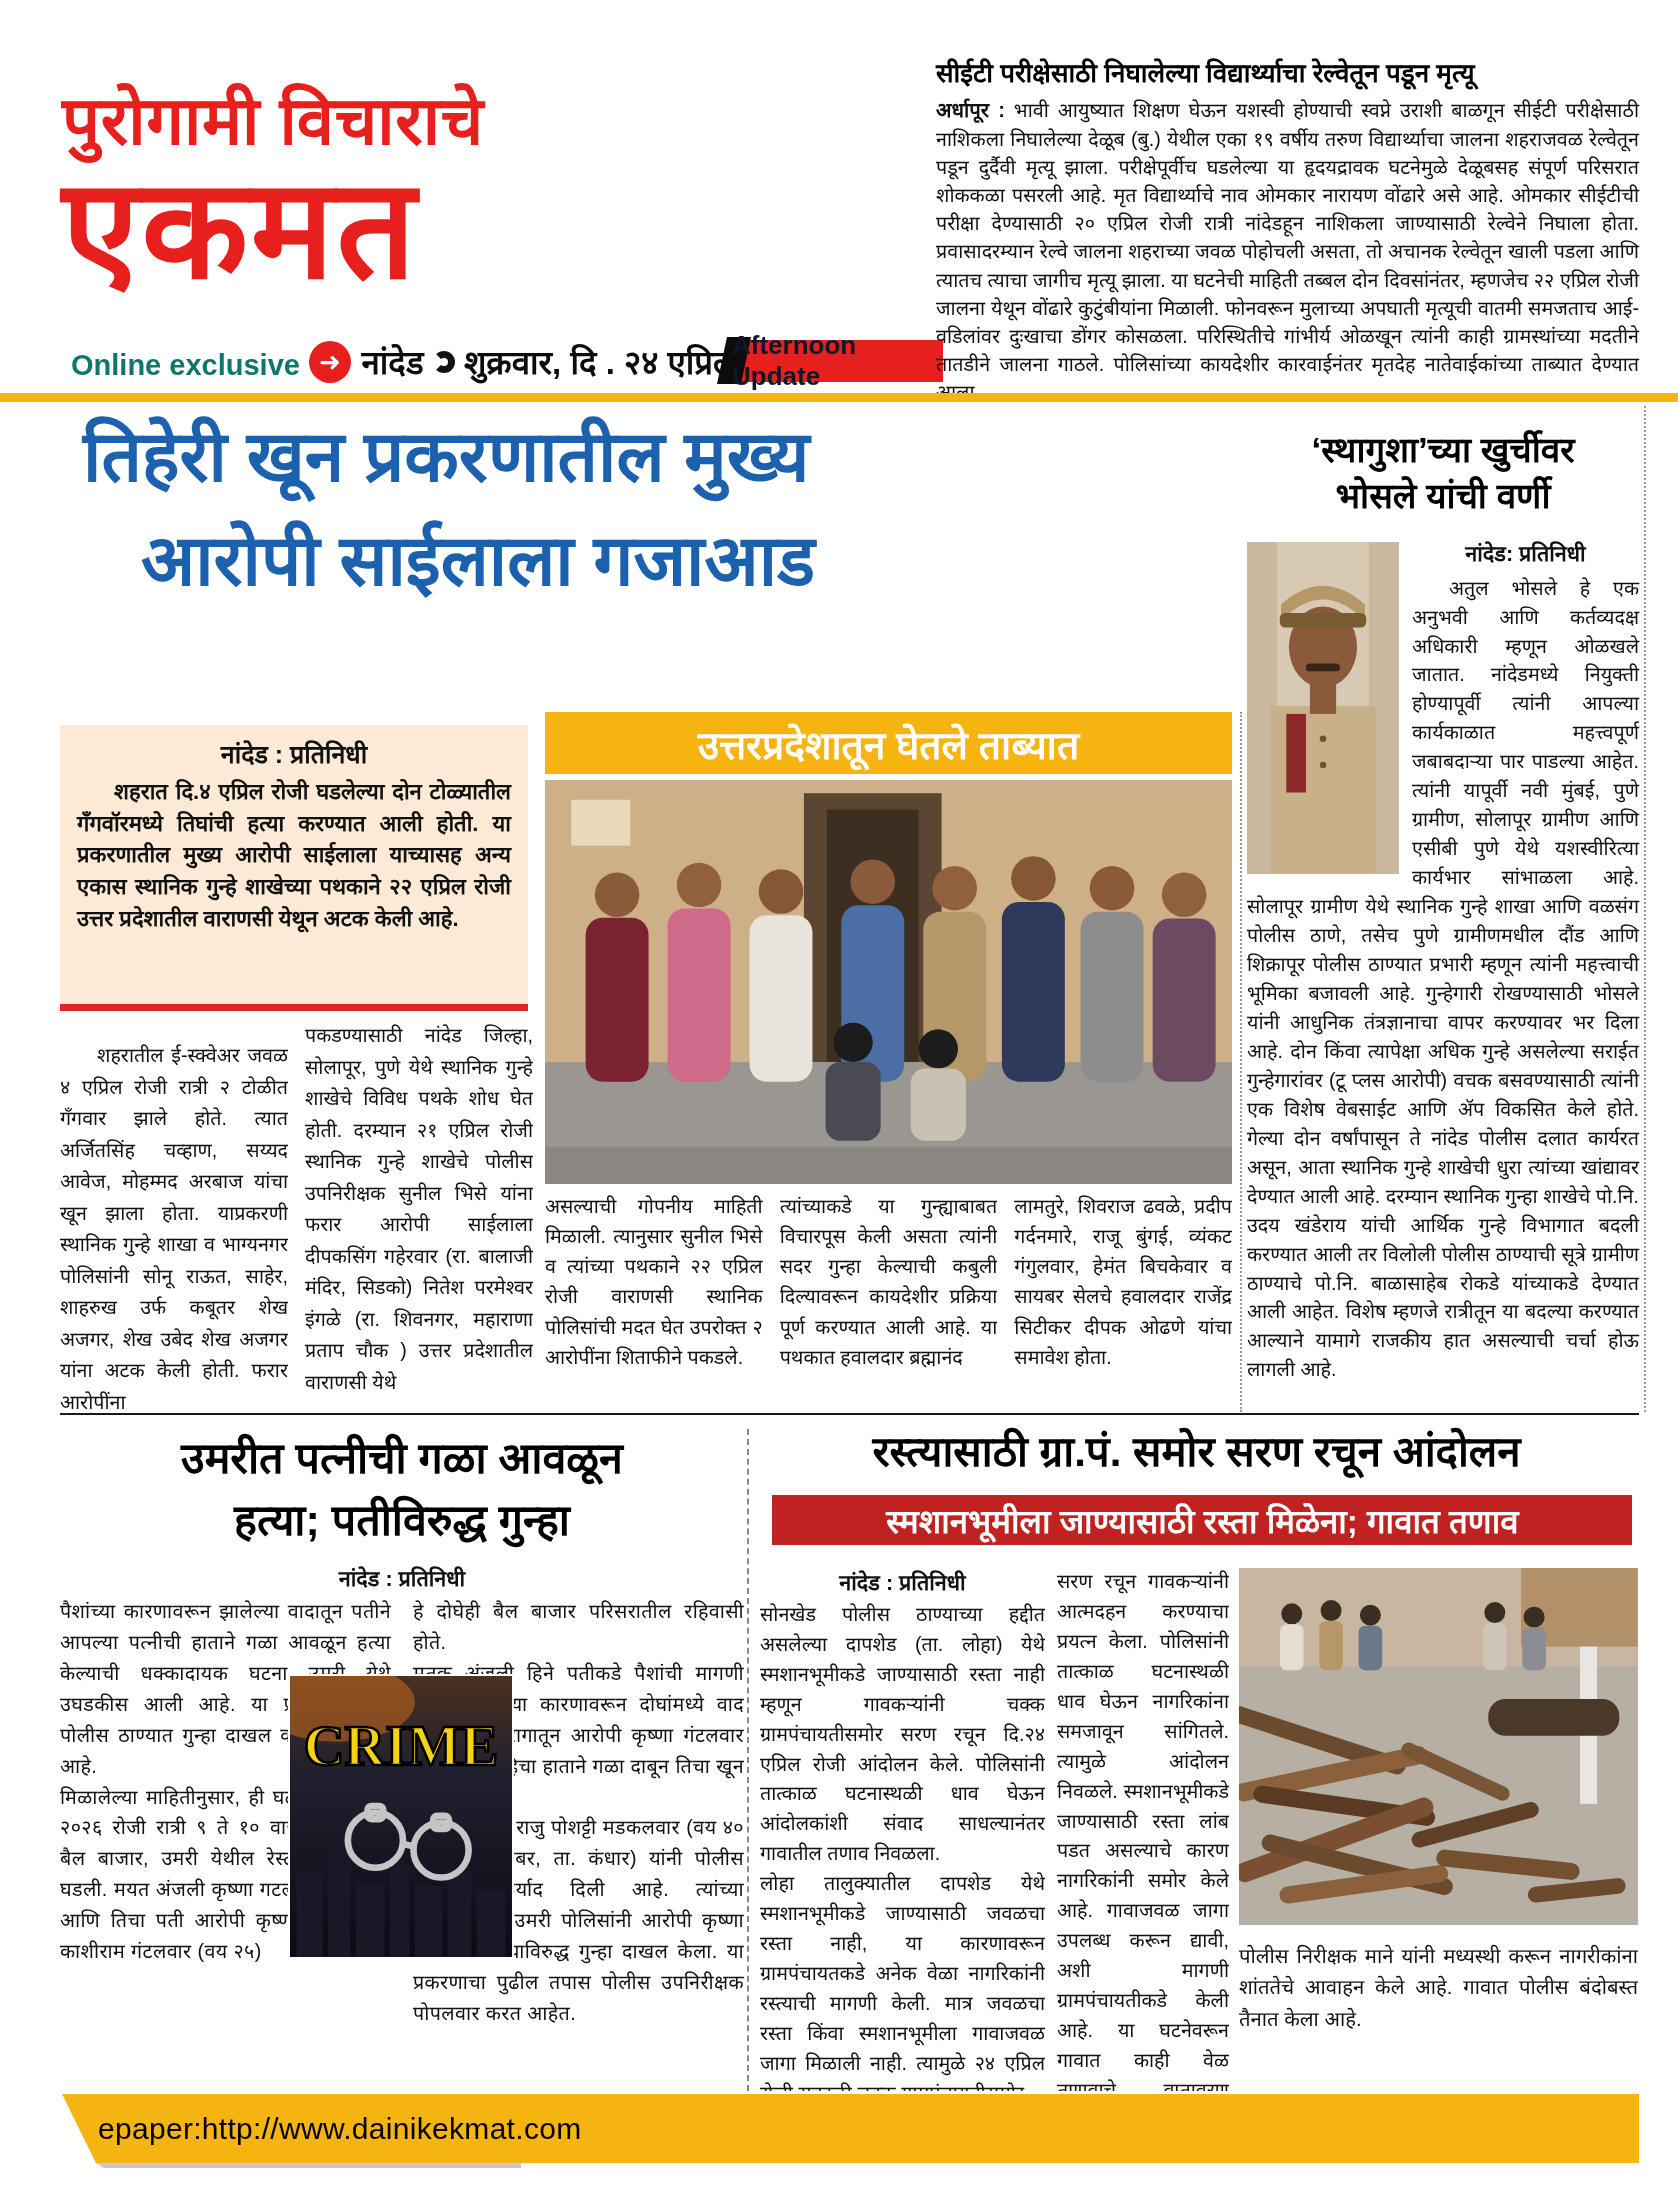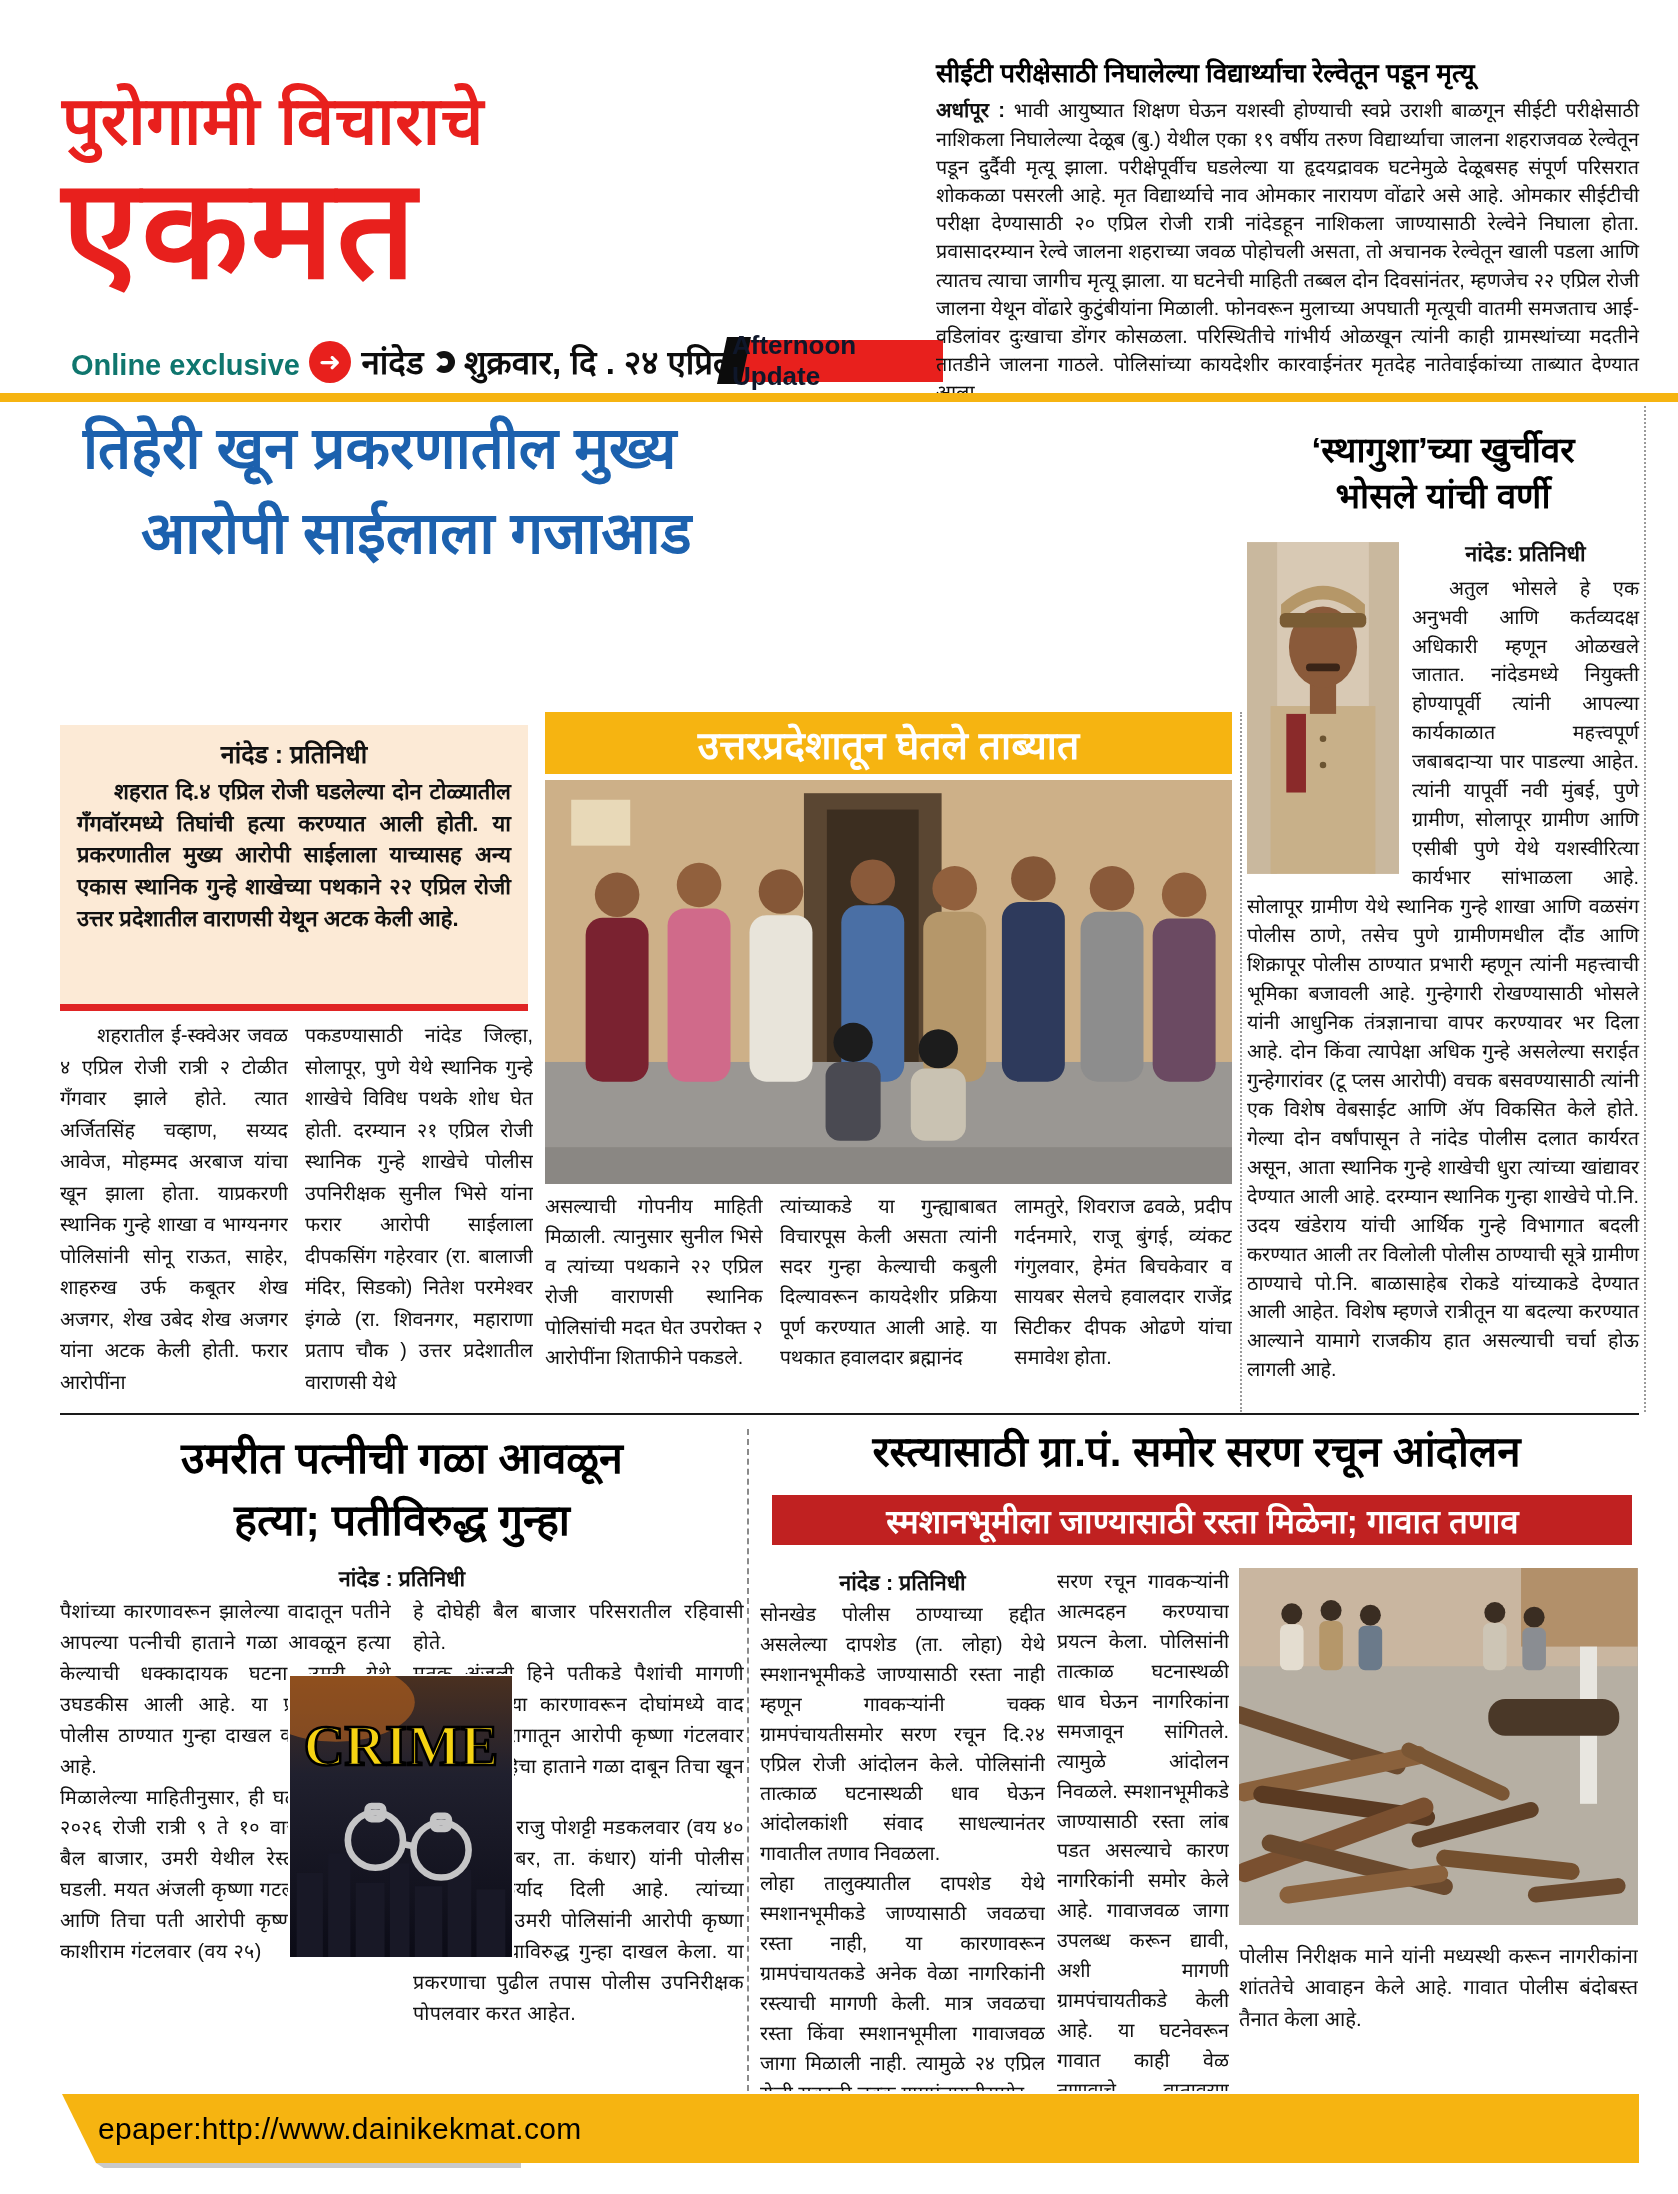--- a/index.html
+++ b/index.html
@@ -29,32 +29,32 @@
   
   .tr-article { position:absolute; left:936px; top:58px; width:703px; }
   .tr-headline { font-size:26px; font-weight:700; line-height:1.2; white-space:nowrap; color:#000; }
   .tr-body { margin-top:6.6px; font-size:19.7px; line-height:1.43; text-align:justify; color:#101010; }
   .tr-body b { font-size:20.3px; }
 
   .yellow-divider { position:absolute; left:0; top:393px; width:1678px; height:8.5px; background:#f6b411; }
 
   
   .lead-headline { position:absolute; left:83px; top:405px; width:1167px; color:#1c61ae;
-    font-weight:700; font-size:58px; line-height:1.47; }
+    font-weight:700; font-size:71px; line-height:1.47; }
   .lead-headline .l2 { padding-left:58px; }
   .lead-subhead { position:absolute; left:545px; top:712px; width:687px; height:62px; background:#f6b411;
     color:#fff; font-size:39px; font-weight:700; display:flex; align-items:center; justify-content:center; }
   .lead-intro { position:absolute; left:60px; top:725px; width:468px; height:286px; background:#fcead6;
     border-bottom:7.2px solid #e02424; padding:10.5px 17px 6.6px 17px; overflow:hidden; }
   .lead-intro .byline { text-align:center; font-size:25px; font-weight:700; margin-bottom:6.6px; }
   .lead-intro .intro-text { font-size:22px; font-weight:600; line-height:1.44; text-align:justify; text-indent:37px; }
   .group-photo { position:absolute; left:545px; top:780px; width:687px; height:404px; background:#c9ab80; overflow:hidden; }
   .lead-cols { position:absolute; left:60px; top:1020px; width:473px; height:401px; display:flex; gap:17px; }
   .lead-cols .col, .under-cols .col { flex:1; font-size:19.7px; line-height:1.6; text-align:justify; overflow:hidden; }
-  .lead-cols .col:first-child p:first-child { text-indent:37px; }
+  .lead-cols .col:first-child p:first-child { text-indent:37px;margin-top:20px; }
   .under-cols { position:absolute; left:545px; top:1191px; width:687px; height:229px; display:flex; gap:17px; }
   .under-cols .col { line-height:1.53; }
 
   .section-divider { position:absolute; left:60px; top:1413px; width:1579px; height:2px; background:#1a1a1a; }
 
   
   .sth-article { position:absolute; left:1247px; top:427px; width:392px; }
   .sth-headline { font-size:35px; font-weight:700; text-align:center; line-height:1.3; color:#000; }
   .sth-body { margin-top:20px; font-size:19.7px; line-height:1.47; text-align:justify; }
   .officer-photo { float:left; width:152px; height:332px; margin:3.9px 13px 3.9px 0; background:#d8c9b4; overflow:hidden; }

